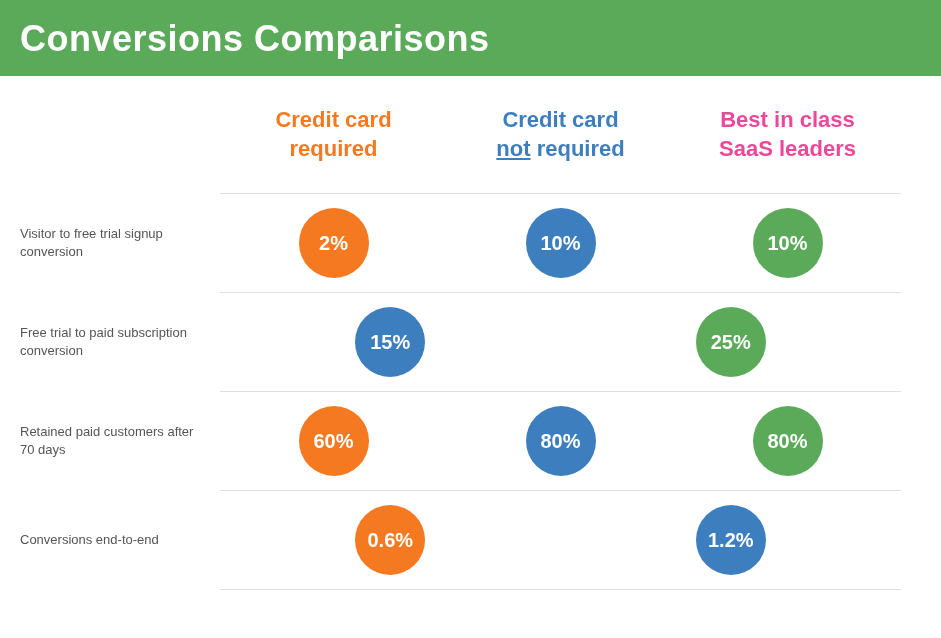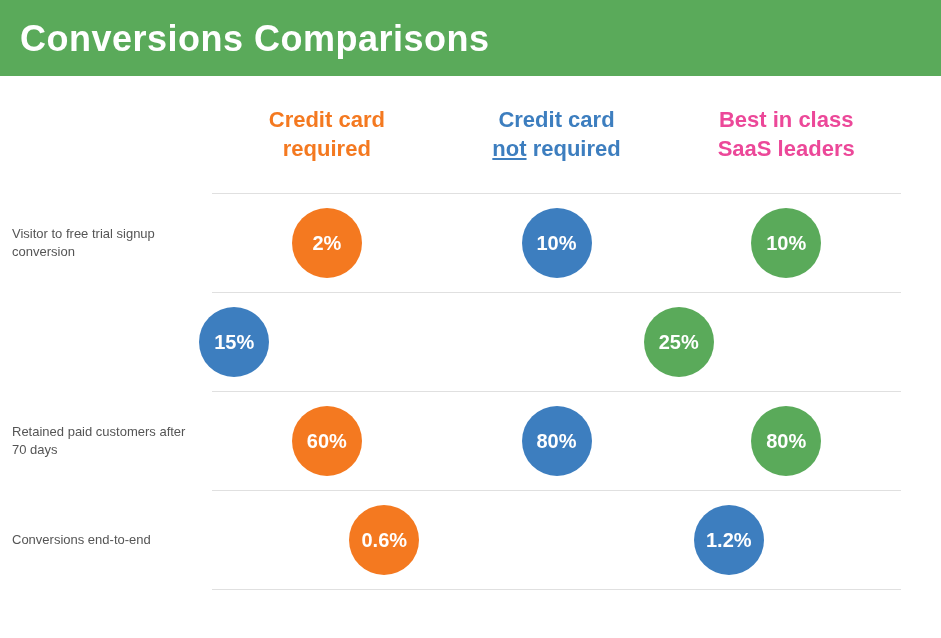--- a/index.html
+++ b/index.html
@@ -16,21 +16,21 @@
       padding: 18px 20px 16px;
       text-align: left;
     }
     .header-title {
       color: #fff;
       font-size: 36px;
       font-weight: bold;
       letter-spacing: 0.5px;
     }
     .main {
-      padding: 20px 40px 20px 12px;
+      padding: 20px 40px 20px 20px;
     }
     .columns-header {
       display: flex;
       margin-left: 200px;
       margin-bottom: 30px;
       margin-top: 10px;
     }
     .col-header {
       flex: 1;
       text-align: center;
@@ -128,20 +128,21 @@
           </div>
           <div class="cell">
             <div class="bubble green">10%</div>
           </div>
         </div>
       </div>
 
       <hr class="divider">
 
       <div class="data-row">
+        <div class="row-label">Free trial to paid subscription conversion</div>
         <div class="row-values">
           <div class="cell">
             <div class="bubble blue">15%</div>
           </div>
           <div class="cell">
             <div class="bubble green">25%</div>
           </div>
         </div>
       </div>
 

